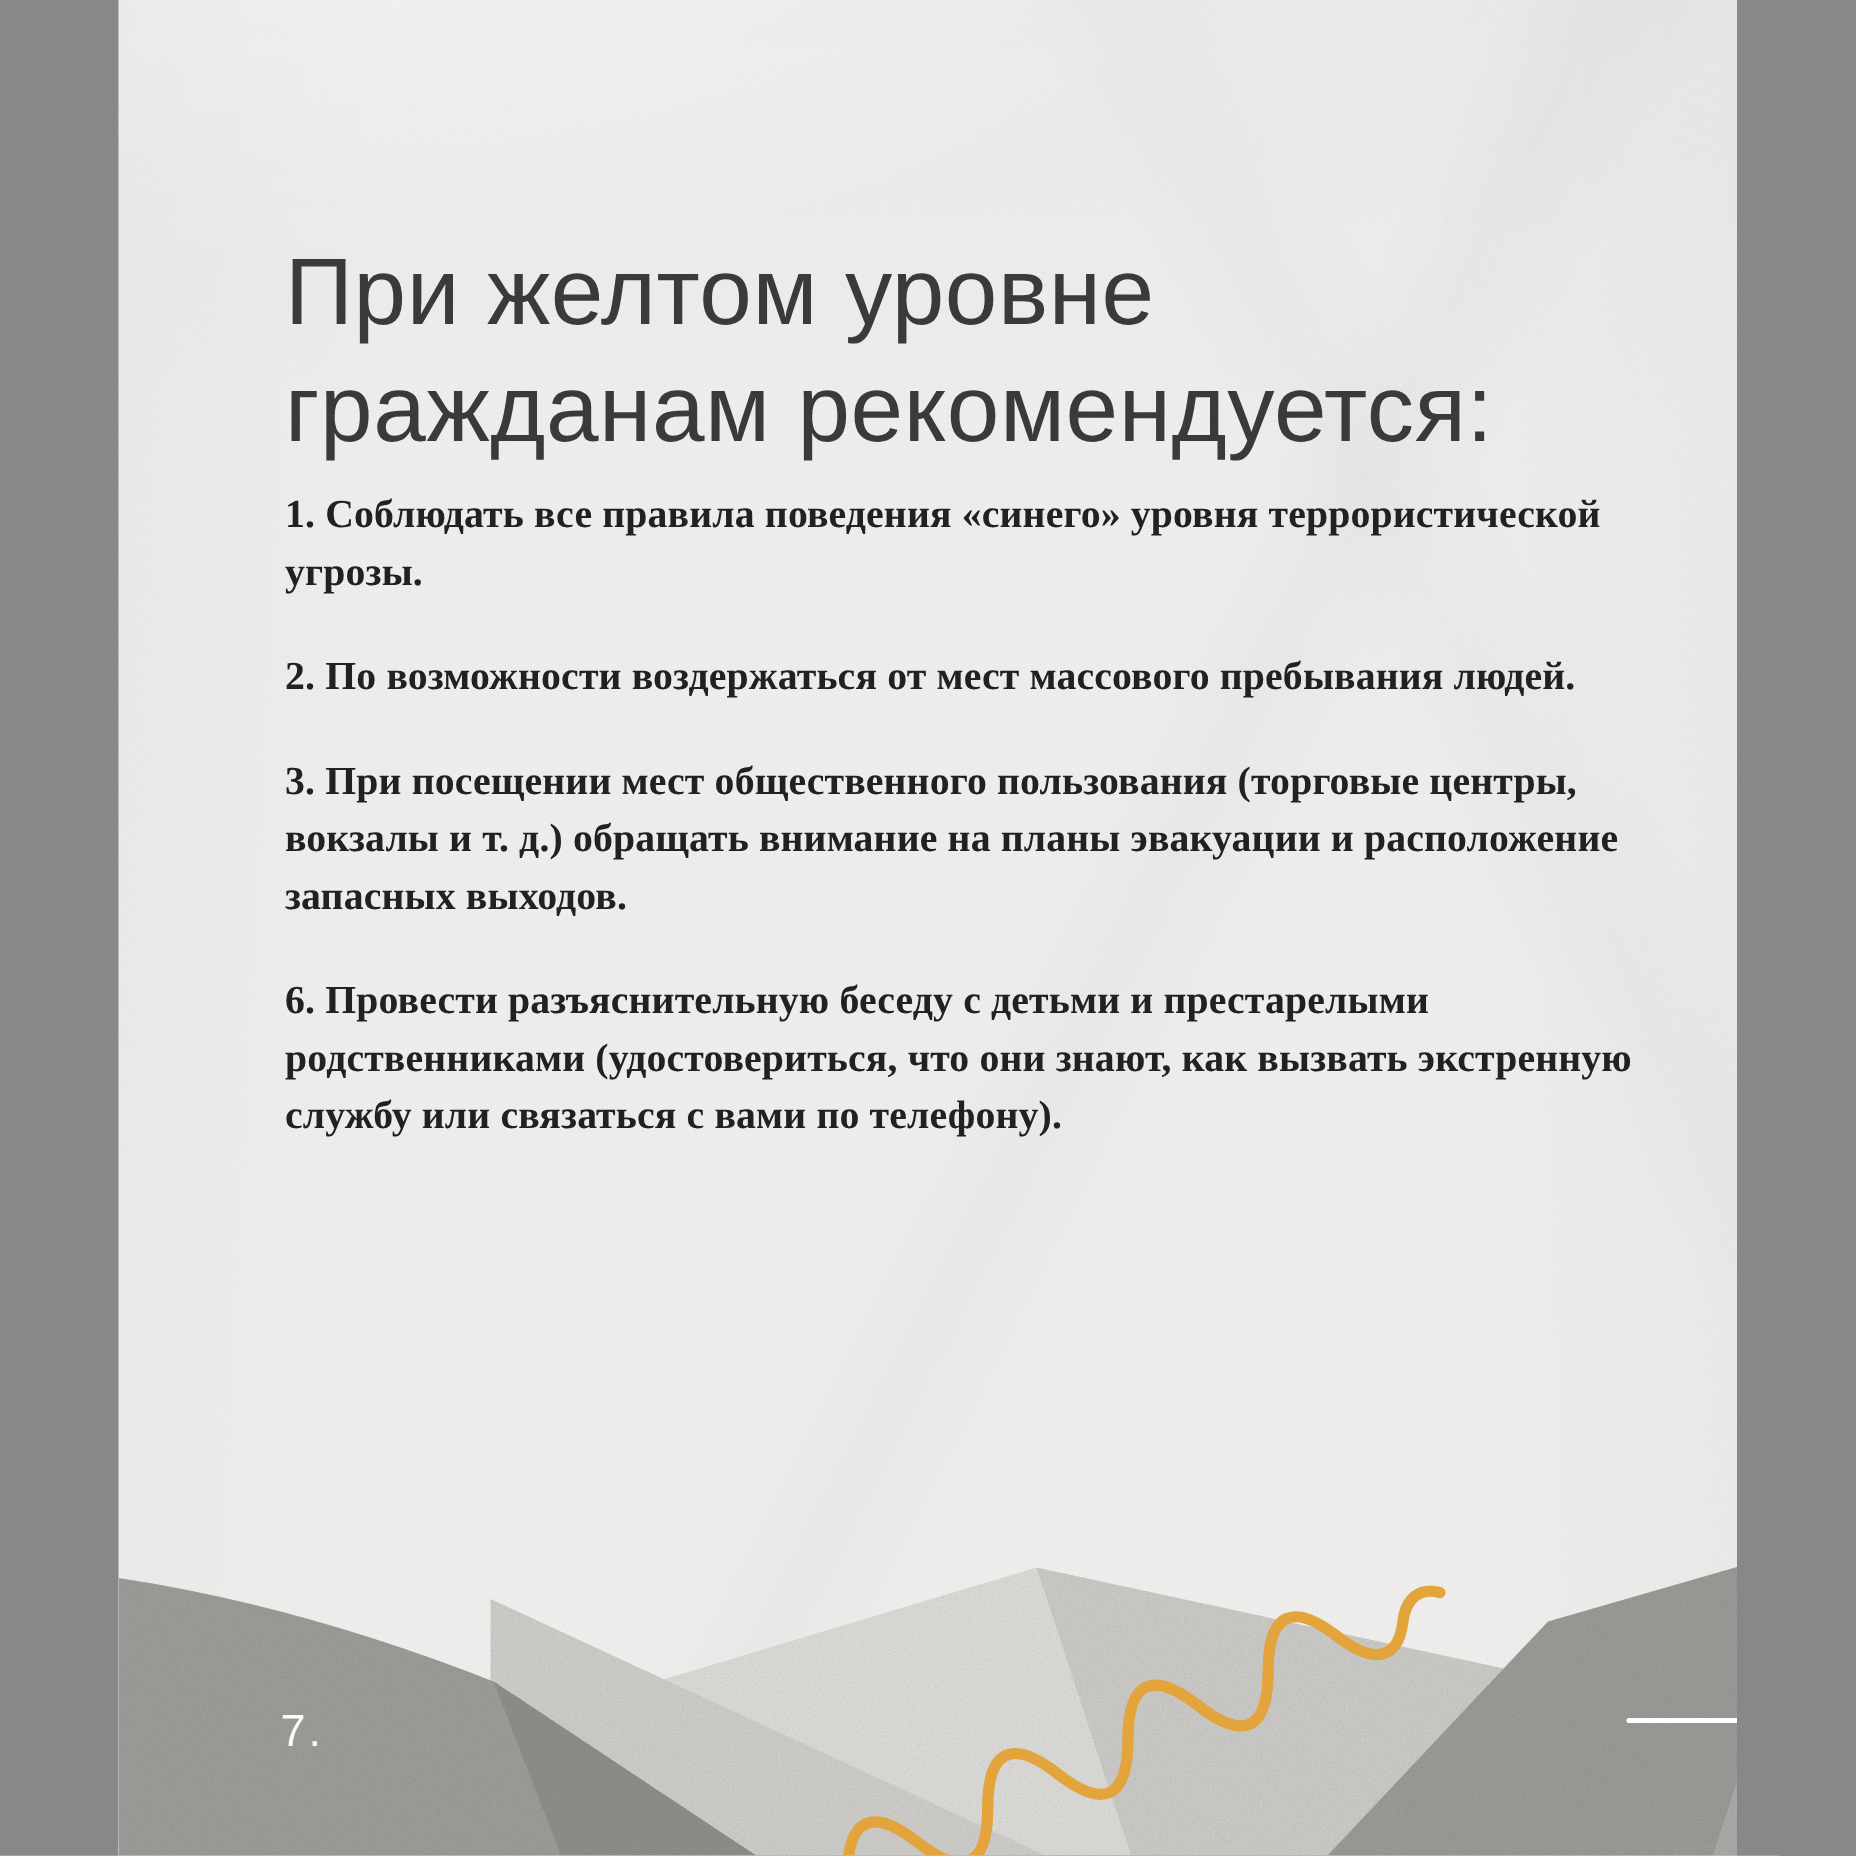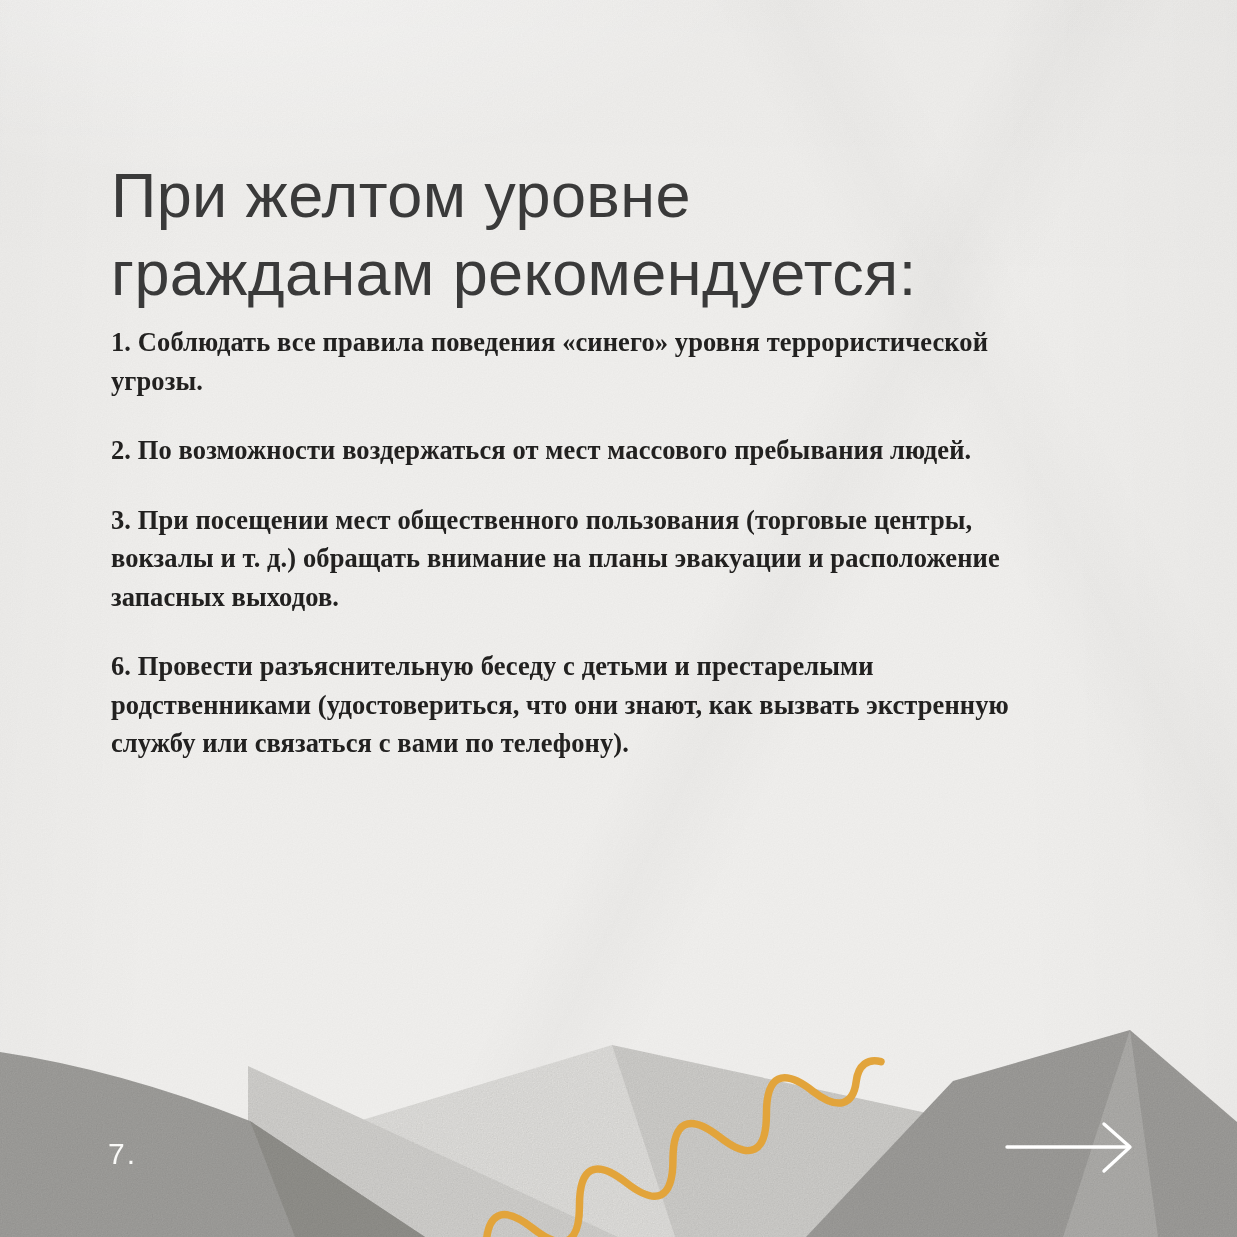--- a/index.html
+++ b/index.html
@@ -1,17 +1,17 @@
 <!DOCTYPE html>
 <html><head>
 <meta charset="utf-8">
 <style>
   html,body{margin:0;padding:0;background:#888;}
   .page{
-    position:relative;width:1237px;height:1237px;margin:0 auto;
+    position:relative;width:1079px;height:1237px;margin:0 auto;
     background:#f4f3f1;overflow:hidden;
     font-family:"Liberation Sans",sans-serif;
   }
   
   .creases{
     position:absolute;inset:0;pointer-events:none;
     background-image:
       radial-gradient(900px 420px at 18% -6%, rgba(255,255,255,.55), rgba(255,255,255,0) 62%),
       linear-gradient(93deg, rgba(0,0,0,.020), rgba(0,0,0,0) 16%),
       linear-gradient(268deg, rgba(0,0,0,.018), rgba(0,0,0,0) 20%),

